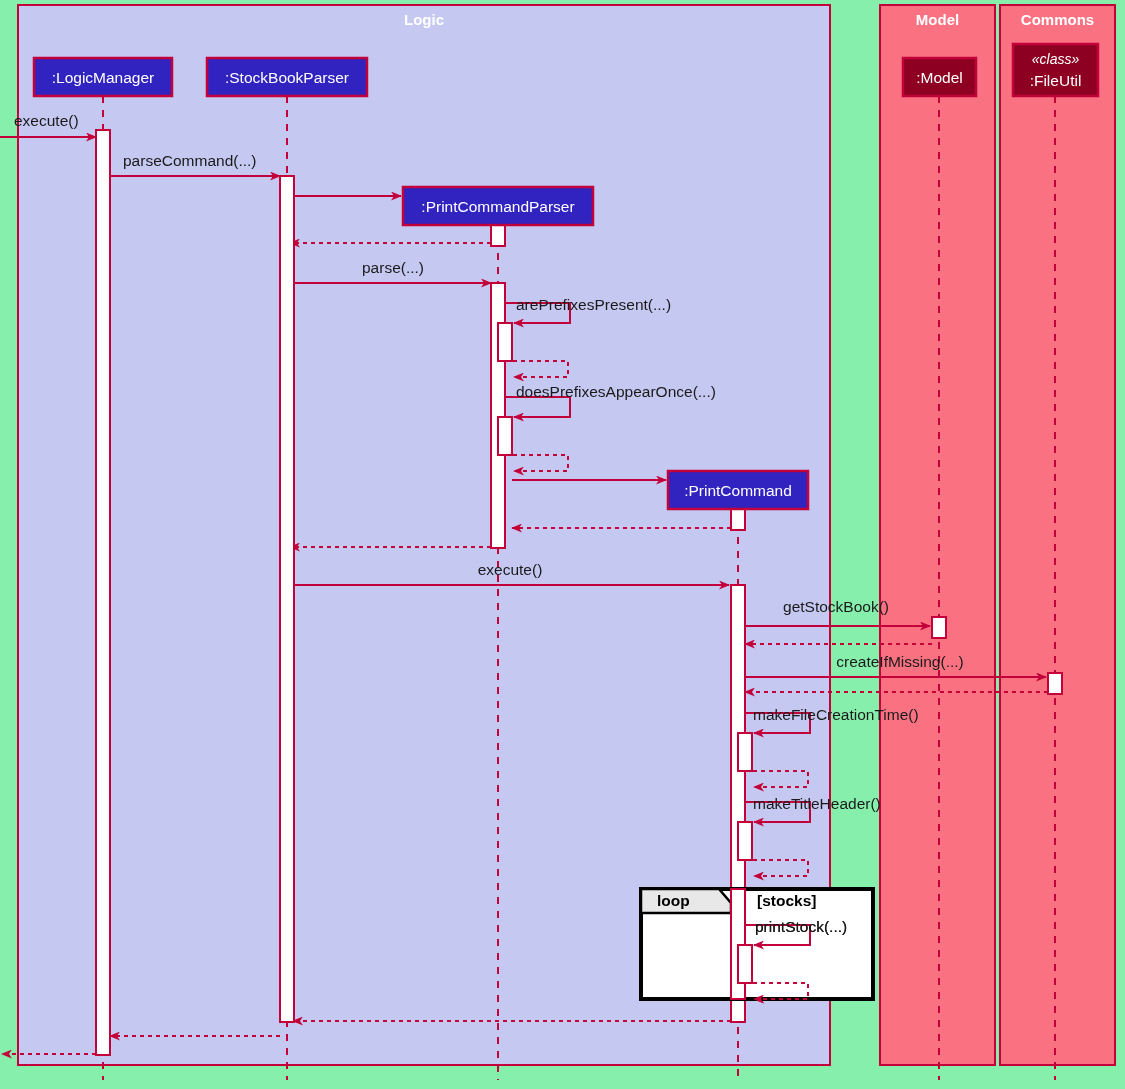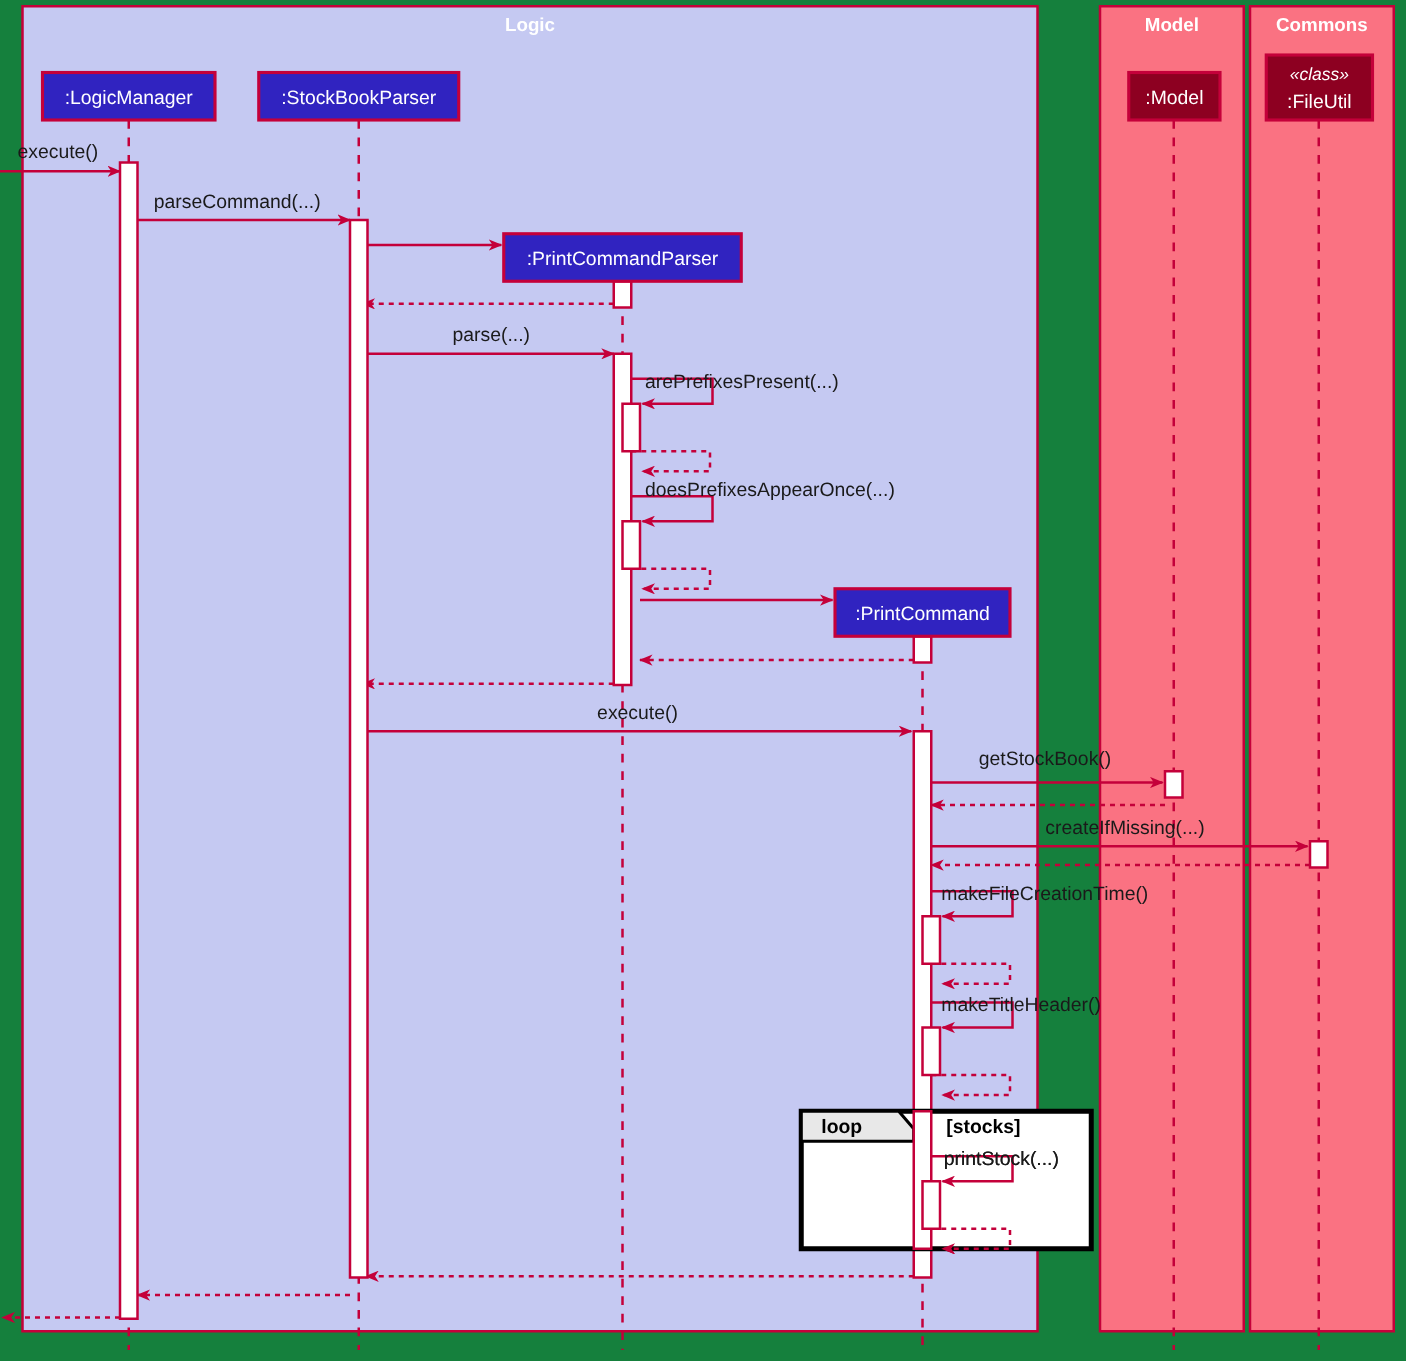--- a/index.html
+++ b/index.html
@@ -1,18 +1,18 @@
 <!DOCTYPE html>
 <html><head>
 <meta charset="utf-8">
 <title>Sequence Diagram</title>
 <style>
   html,body{margin:0;padding:0;background:#ffffff;}
   body{font-family:"Liberation Sans", sans-serif;}
-  #stage{position:relative;width:1125px;height:1089px;overflow:hidden;background:#15803d;}
+  #stage{position:relative;width:1125px;height:1089px;overflow:hidden;background:#86efac;}
   #svgroot{position:absolute;left:0;top:0;width:1125px;height:1089px;}
 </style>
 </head>
 <body>
 
 <div id="stage">
   <svg id="svgroot" viewBox="0 0 1125 1089" xmlns="http://www.w3.org/2000/svg">
     <defs>
       <marker id="arrow-solid" markerWidth="11" markerHeight="9" refX="10" refY="4.5" orient="auto" markerUnits="userSpaceOnUse">
         <path d="M0,0 L11,4.5 L0,9 L3,4.5 Z" fill="#c4003a"></path>

